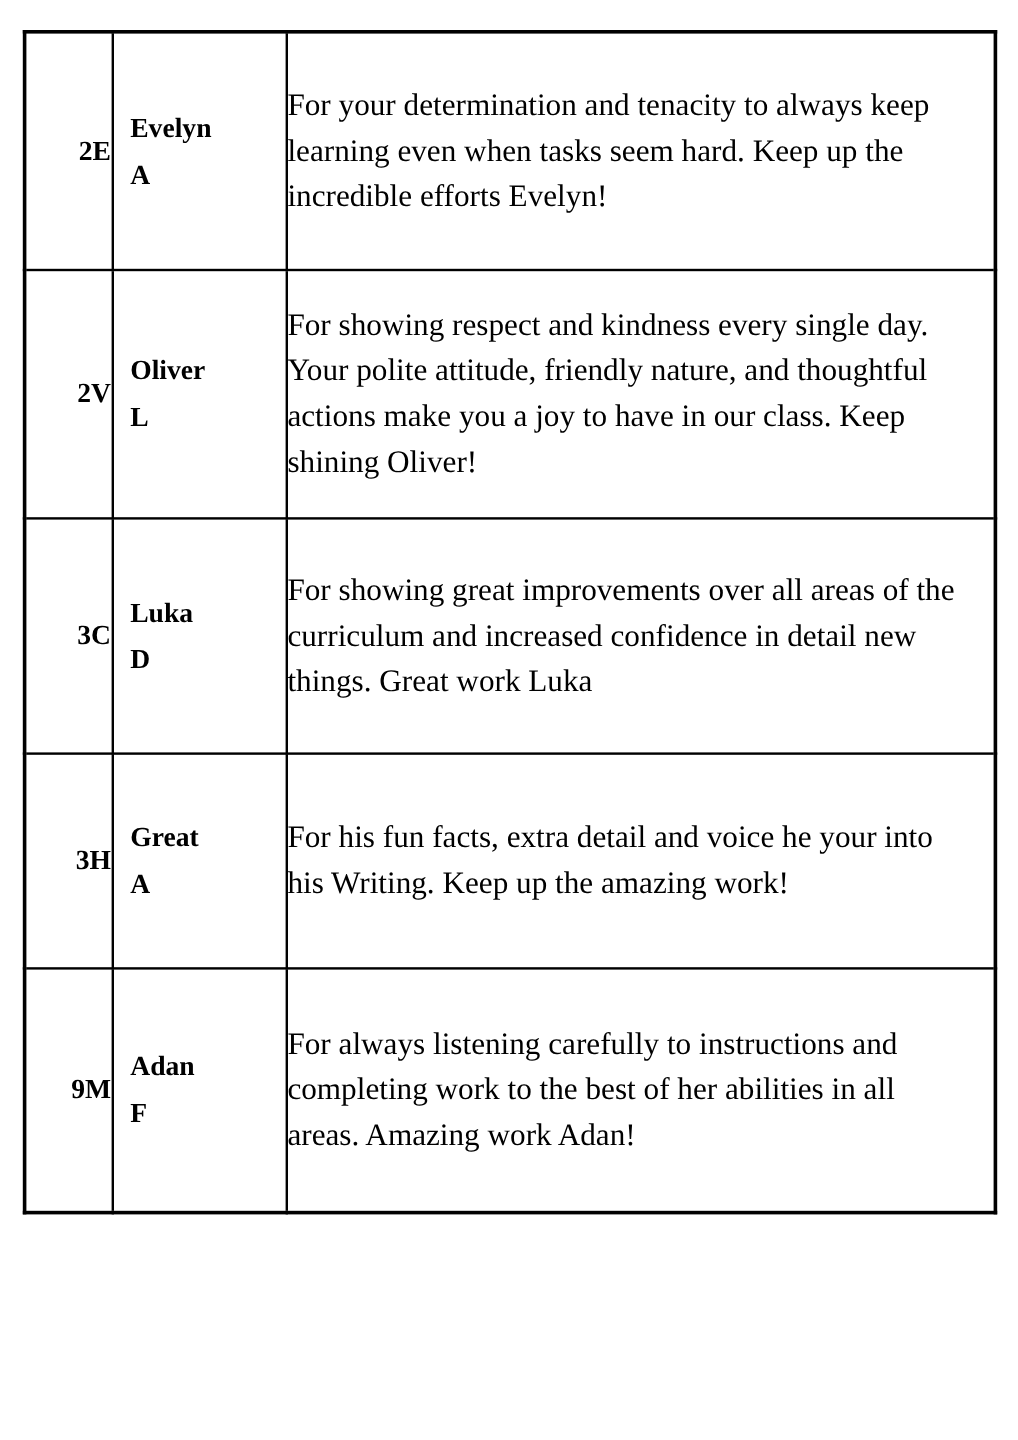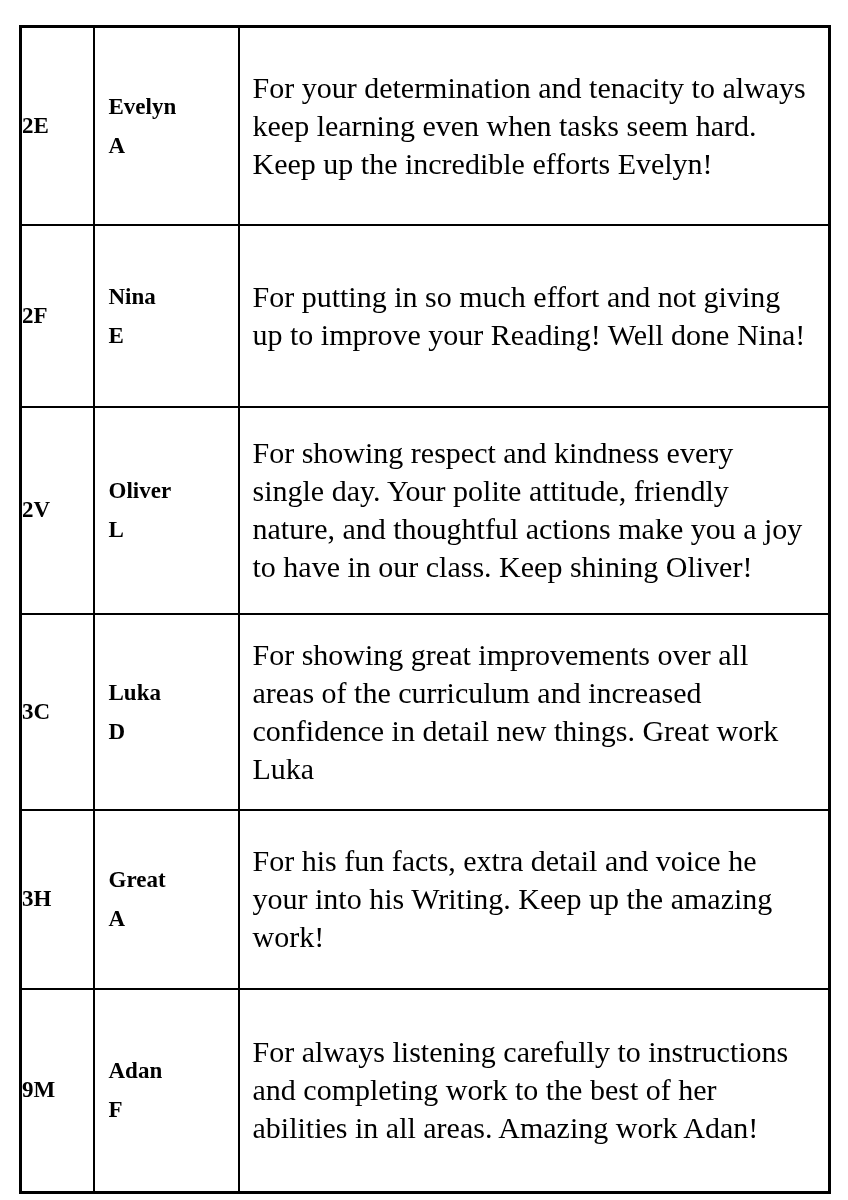--- a/index.html
+++ b/index.html
@@ -27,36 +27,35 @@
   table.awards td {
     border: 2px solid #000000;
     vertical-align: middle;
     background: #ffffff;
   }
   col.c-class   { width: 73px;  }
   col.c-name    { width: 145px; }
   col.c-comment { width: 591px; }
 
   td.class-cell {
-    text-align: left;
+    text-align: right;
     font-weight: bold;
     font-size: 23px;
   }
   td.name-cell {
     padding-left: 14px;
     padding-right: 6px;
     font-weight: bold;
     font-size: 23px;
     line-height: 39px;
     margin-top: 16px;
   }
   td.comment-cell {
-    padding-left: 13px;
     padding-right: 16px;
-    font-size: 30px;
+    font-size: 26px;
     line-height: 38px;
   }
   tr.row-1 { height: 198px; }
   tr.row-2 { height: 182px; }
   tr.row-3 { height: 207px; }
   tr.row-4 { height: 196px; }
   tr.row-5 { height: 179px; }
   tr.row-6 { height: 204px; }
   .name-line { display: block; }
 </style>
@@ -71,28 +70,20 @@
       <col class="c-comment">
     </colgroup>
     <tbody>
       <tr class="row-1">
         <td class="class-cell">2E</td>
         <td class="name-cell">
           <span class="name-line">Evelyn</span>
           <span class="name-line">A</span>
         </td>
         <td class="comment-cell">For your determination and tenacity to always keep learning even when tasks seem hard. Keep up the incredible efforts Evelyn!</td>
-      </tr>
-      <tr class="row-2">
-        <td class="class-cell">2F</td>
-        <td class="name-cell">
-          <span class="name-line">Nina</span>
-          <span class="name-line">E</span>
-        </td>
-        <td class="comment-cell">For putting in so much effort and not giving up to improve your Reading! Well done Nina!</td>
       </tr>
       <tr class="row-3">
         <td class="class-cell">2V</td>
         <td class="name-cell">
           <span class="name-line">Oliver</span>
           <span class="name-line">L</span>
         </td>
         <td class="comment-cell">For showing respect and kindness every single day. Your polite attitude, friendly nature, and thoughtful actions make you a joy to have in our class. Keep shining Oliver!</td>
       </tr>
       <tr class="row-4">

